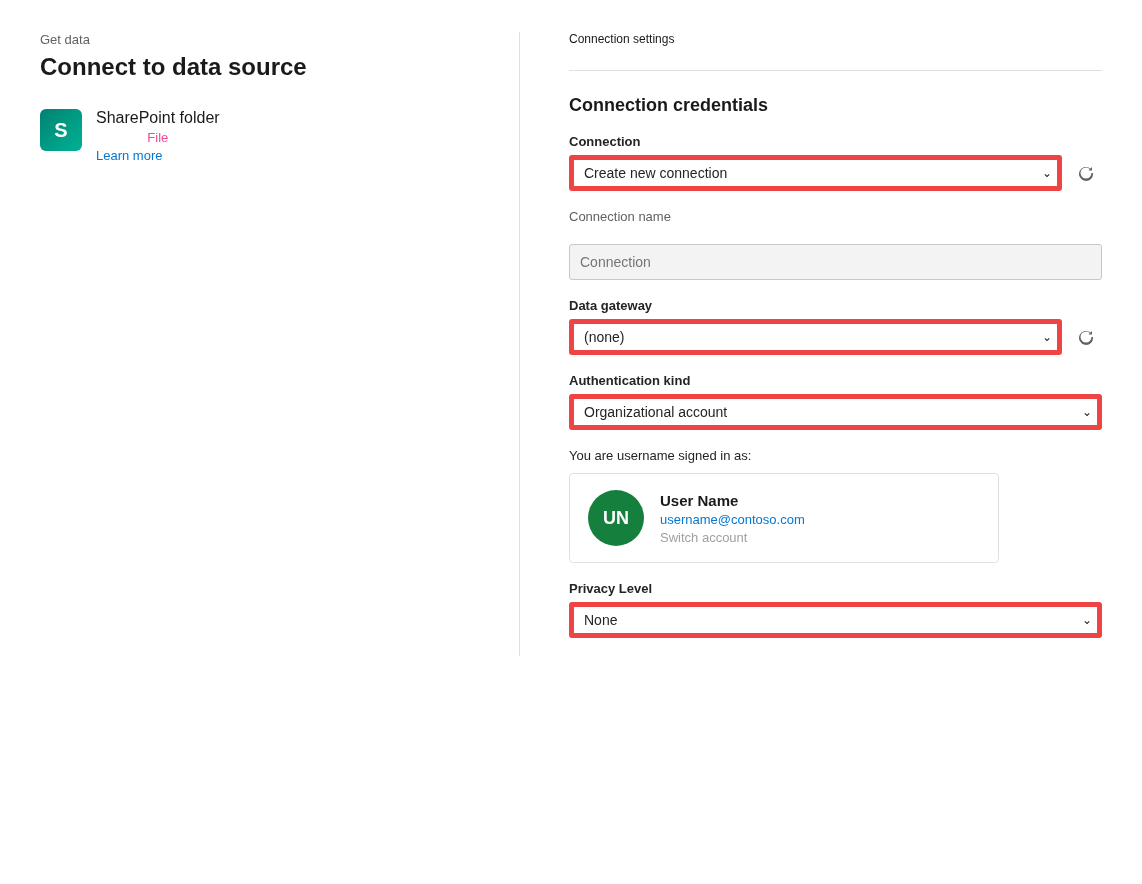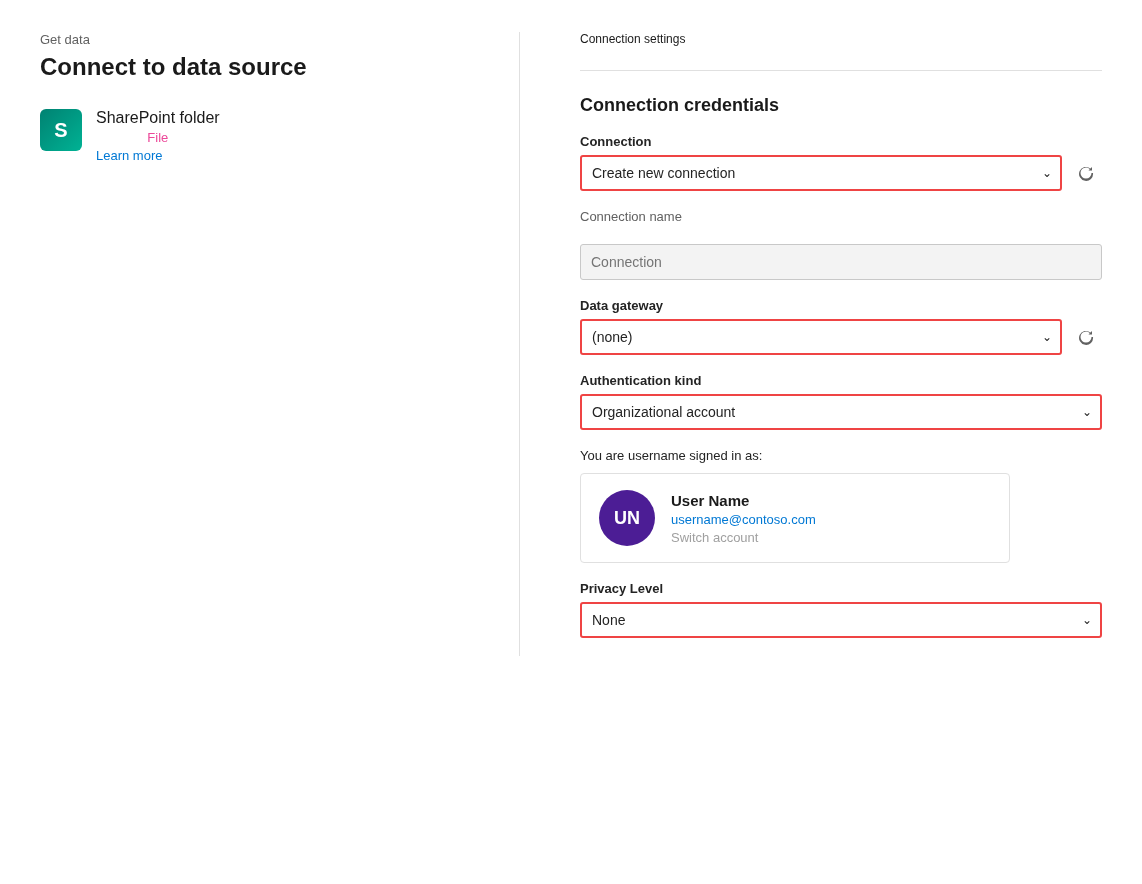--- a/index.html
+++ b/index.html
@@ -8,21 +8,21 @@
       background: #ffffff;
       color: #242424;
       font-size: 14px;
       width: 1142px;
       min-height: 884px;
     }
     .page-container {
       display: flex;
       flex-direction: row;
       padding: 32px 40px;
-      gap: 12px;
+      gap: 1px;
     }
     .left-panel {
       width: 480px;
       flex-shrink: 0;
       padding-right: 40px;
       border-right: 1px solid #e0e0e0;
     }
     .breadcrumb-text {
       font-size: 13px;
       color: #616161;
@@ -142,21 +142,21 @@
       align-items: center;
       gap: 8px;
     }
     .select-wrapper {
       flex: 1;
       position: relative;
     }
     .select-control {
       width: 100%;
       height: 36px;
-      border: 2px solid #ef4444;
+      border: 5px solid #ef4444;
       border-radius: 3px;
       padding: 0 32px 0 10px;
       font-size: 14px;
       color: #242424;
       background: #ffffff;
       appearance: none;
       -webkit-appearance: none;
       cursor: pointer;
       outline: none;
     }
@@ -195,21 +195,21 @@
       padding: 16px 18px;
       display: flex;
       align-items: center;
       gap: 16px;
       max-width: 430px;
     }
     .avatar {
       width: 56px;
       height: 56px;
       border-radius: 50%;
-      background: #4c1d95;
+      background: #15803d;
       display: flex;
       align-items: center;
       justify-content: center;
       color: white;
       font-size: 18px;
       font-weight: 600;
       flex-shrink: 0;
     }
     .user-info {
       display: flex;

